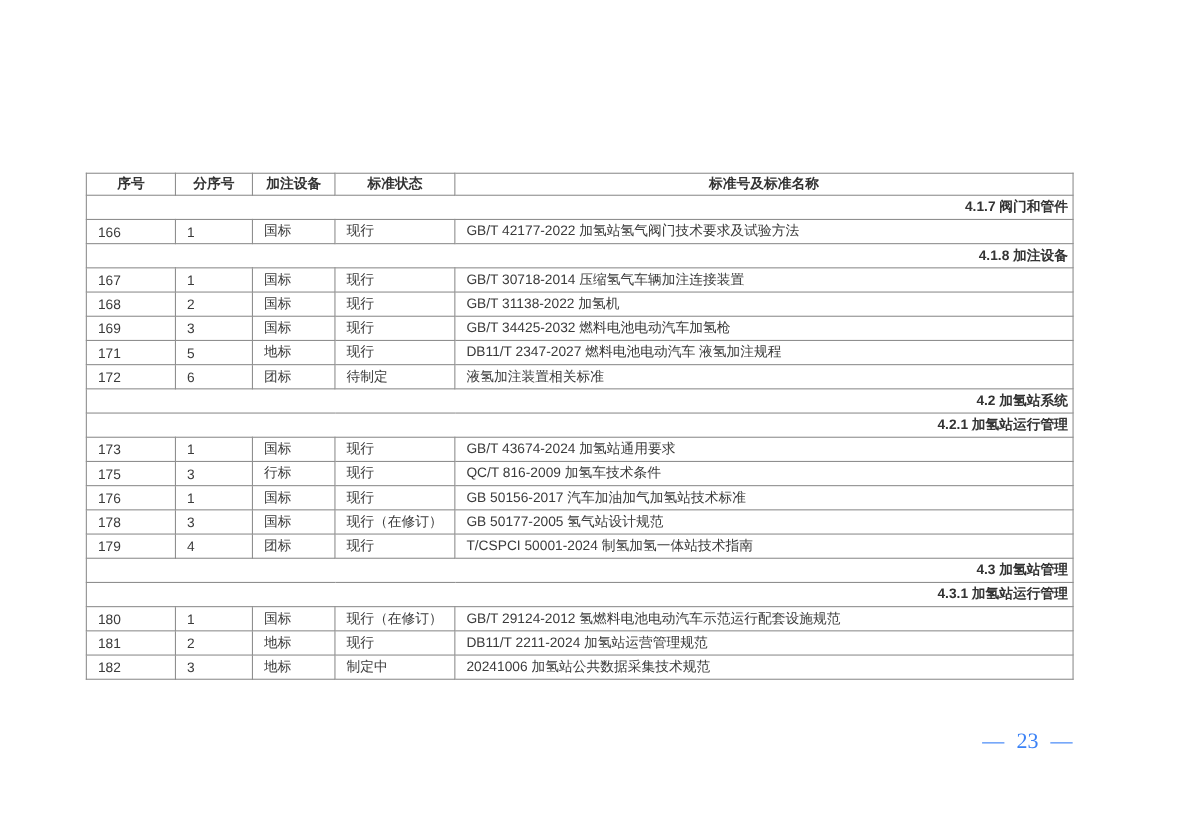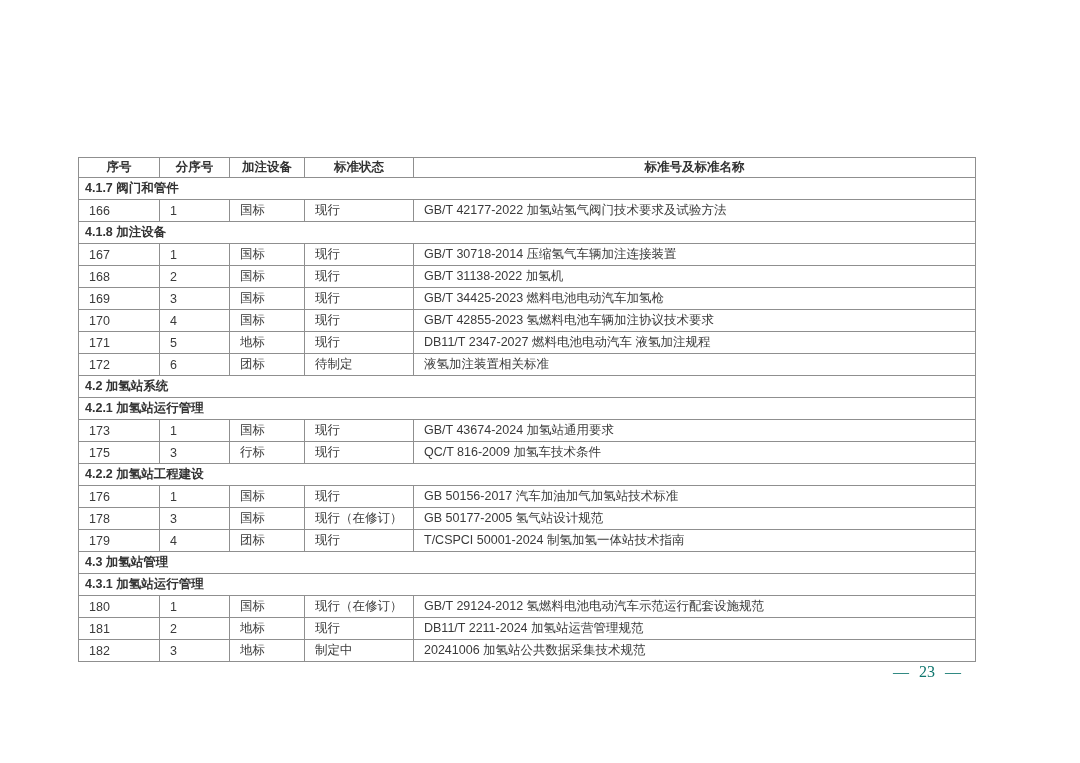--- a/index.html
+++ b/index.html
@@ -27,25 +27,26 @@
     height:19px;
     text-align:center;
     font-weight:700;
     padding:0 2px;
     color:#333;
   }
   .std-table td.section{
     font-weight:700;
     padding-left:6px;
     color:#333;
+    text-align:right;
   }
   .page-number{
     position:absolute;left:893px;top:663px;width:120px;
     font-family:"Liberation Serif","DejaVu Serif",serif;
-    font-size:16px;color:#0f766e;
+    font-size:20px;color:#3b82f6;
     word-spacing:6px;white-space:nowrap;
   }
 </style>
 </head>
 <body>
 
 <div class="page">
 
   <table class="std-table">
     <colgroup>
@@ -94,30 +95,23 @@
         <td>国标</td>
         <td>现行</td>
         <td>GB/T 31138-2022  加氢机</td>
       </tr>
 
       <tr>
         <td>169</td>
         <td>3</td>
         <td>国标</td>
         <td>现行</td>
-        <td>GB/T 34425-2023  燃料电池电动汽车加氢枪</td>
-      </tr>
-
-      <tr>
-        <td>170</td>
-        <td>4</td>
-        <td>国标</td>
-        <td>现行</td>
-        <td>GB/T 42855-2023  氢燃料电池车辆加注协议技术要求</td>
-      </tr>
+        <td>GB/T 34425-2032  燃料电池电动汽车加氢枪</td>
+      </tr>
+
 
       <tr>
         <td>171</td>
         <td>5</td>
         <td>地标</td>
         <td>现行</td>
         <td>DB11/T 2347-2027  燃料电池电动汽车 液氢加注规程</td>
       </tr>
 
       <tr>
@@ -146,23 +140,20 @@
 
 
       <tr>
         <td>175</td>
         <td>3</td>
         <td>行标</td>
         <td>现行</td>
         <td>QC/T 816-2009  加氢车技术条件</td>
       </tr>
 
-      <tr>
-        <td class="section" colspan="5">4.2.2 加氢站工程建设</td>
-      </tr>
 
       <tr>
         <td>176</td>
         <td>1</td>
         <td>国标</td>
         <td>现行</td>
         <td>GB 50156-2017 汽车加油加气加氢站技术标准</td>
       </tr>
 
 

